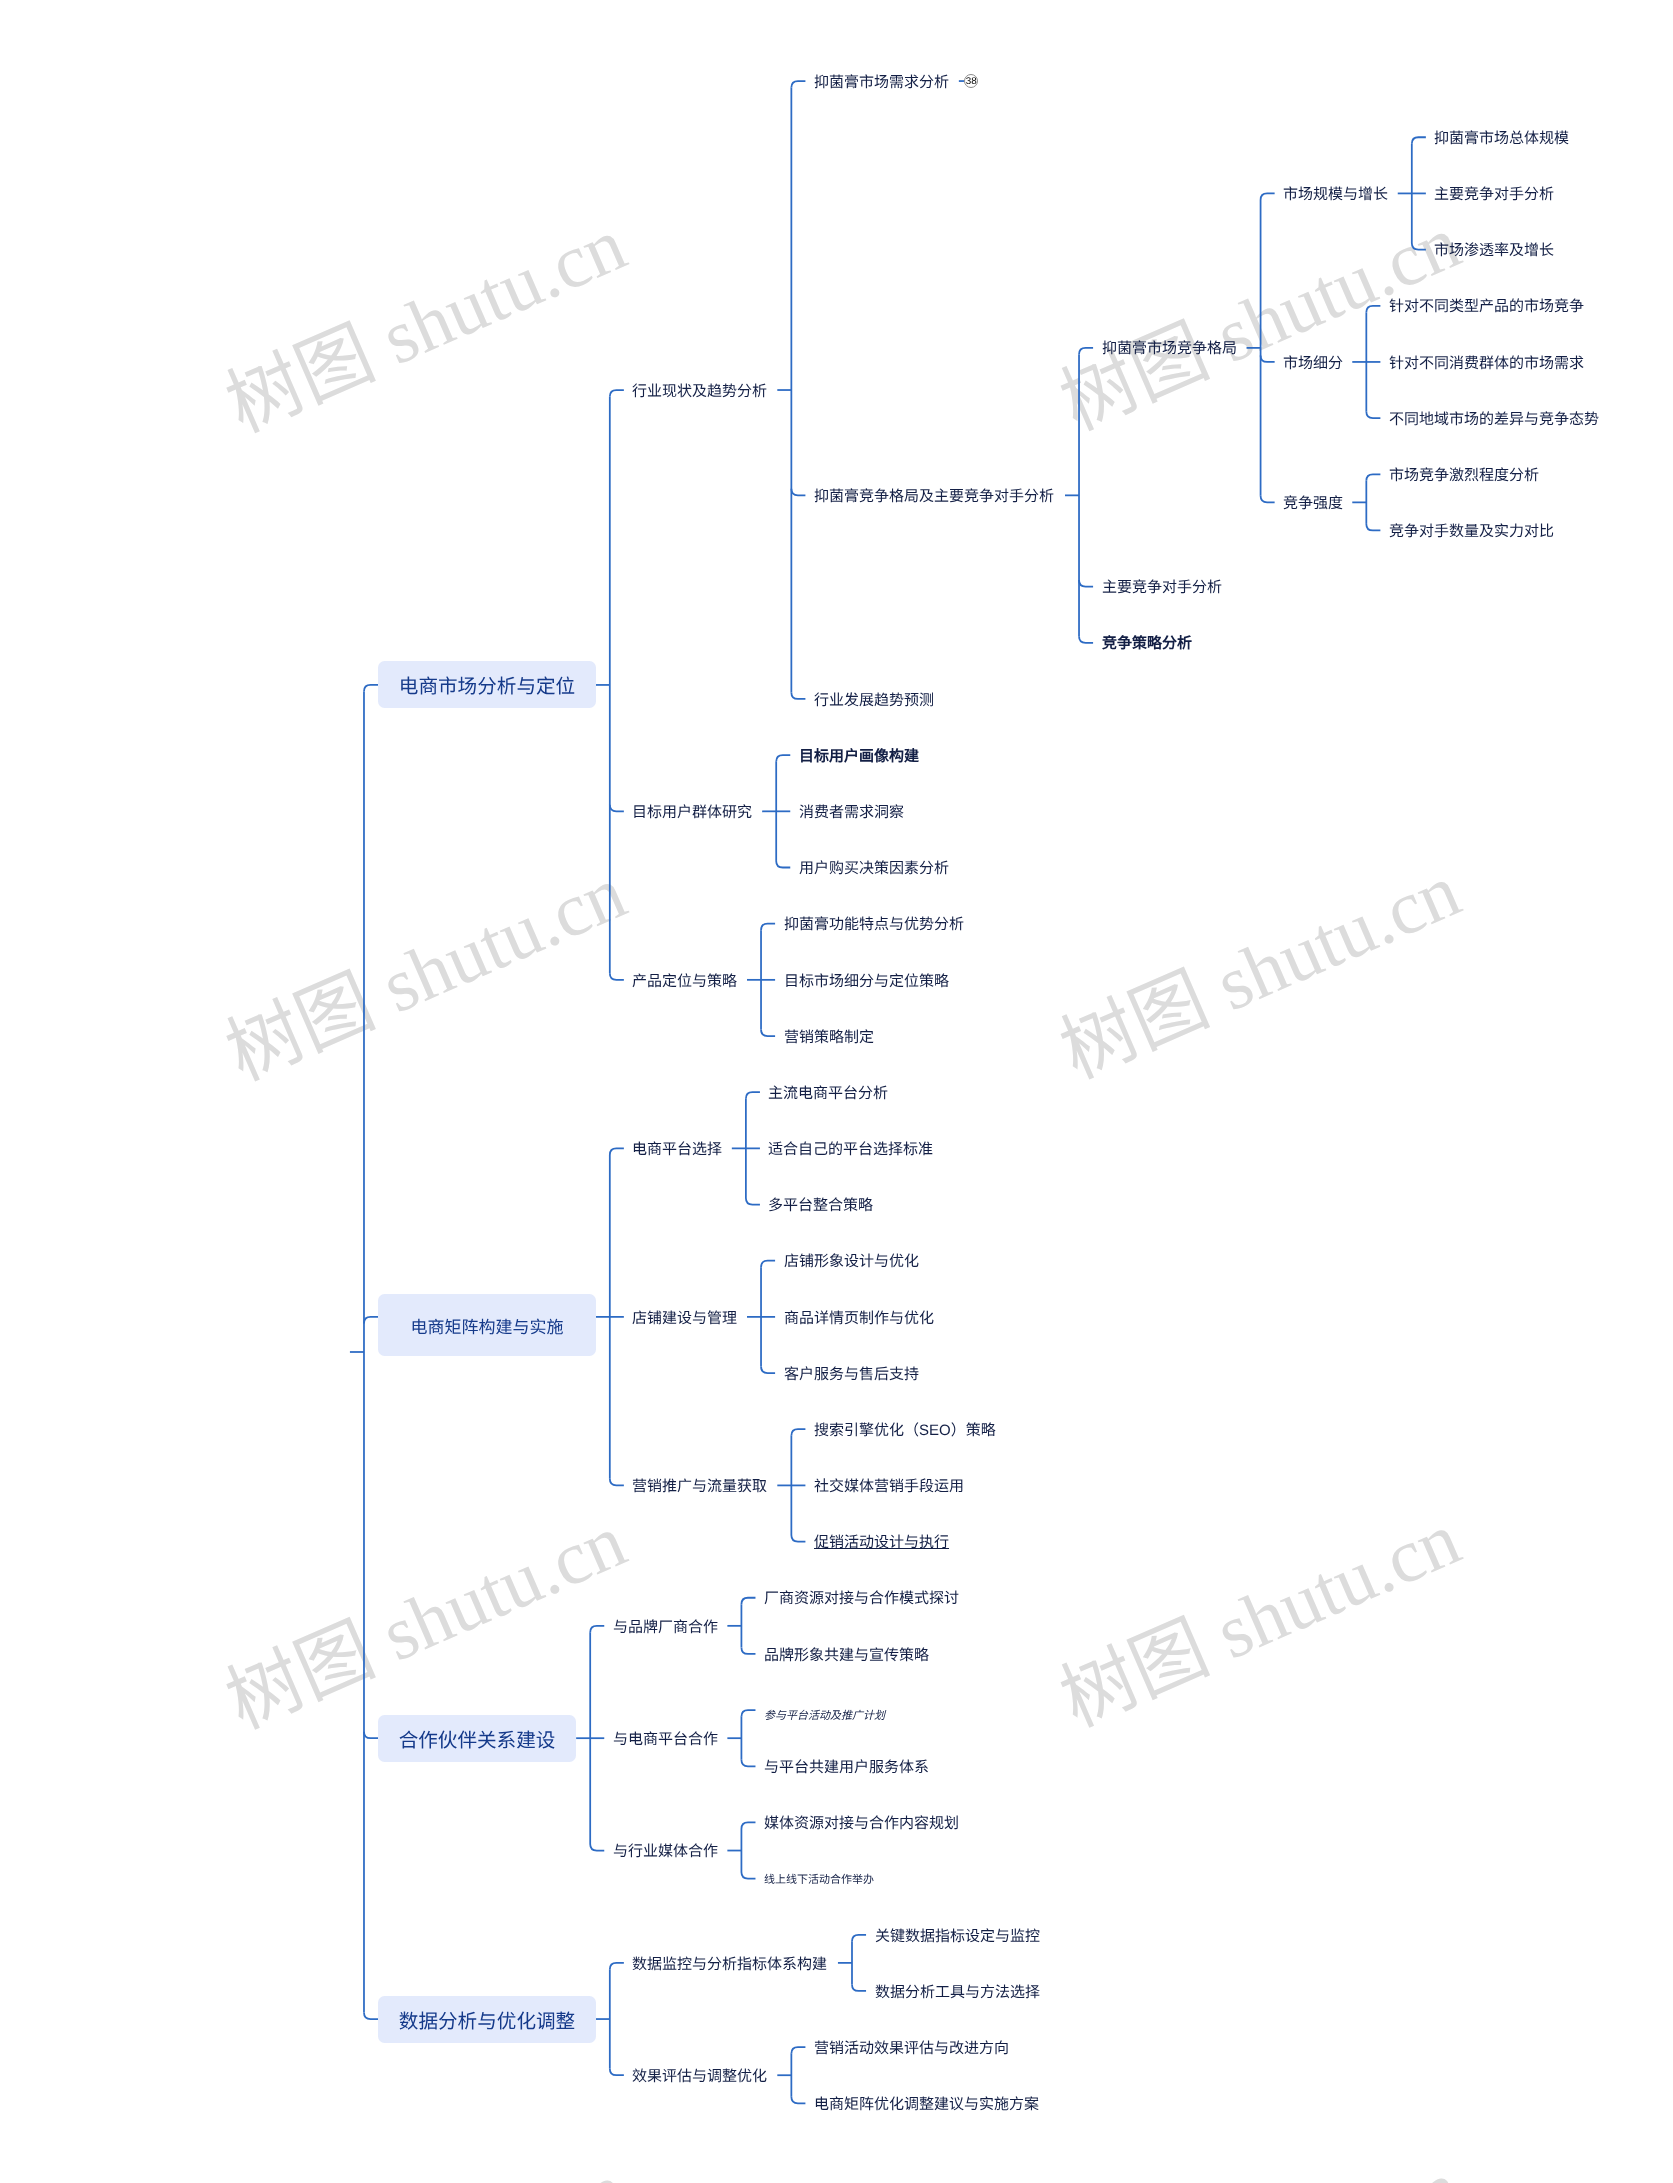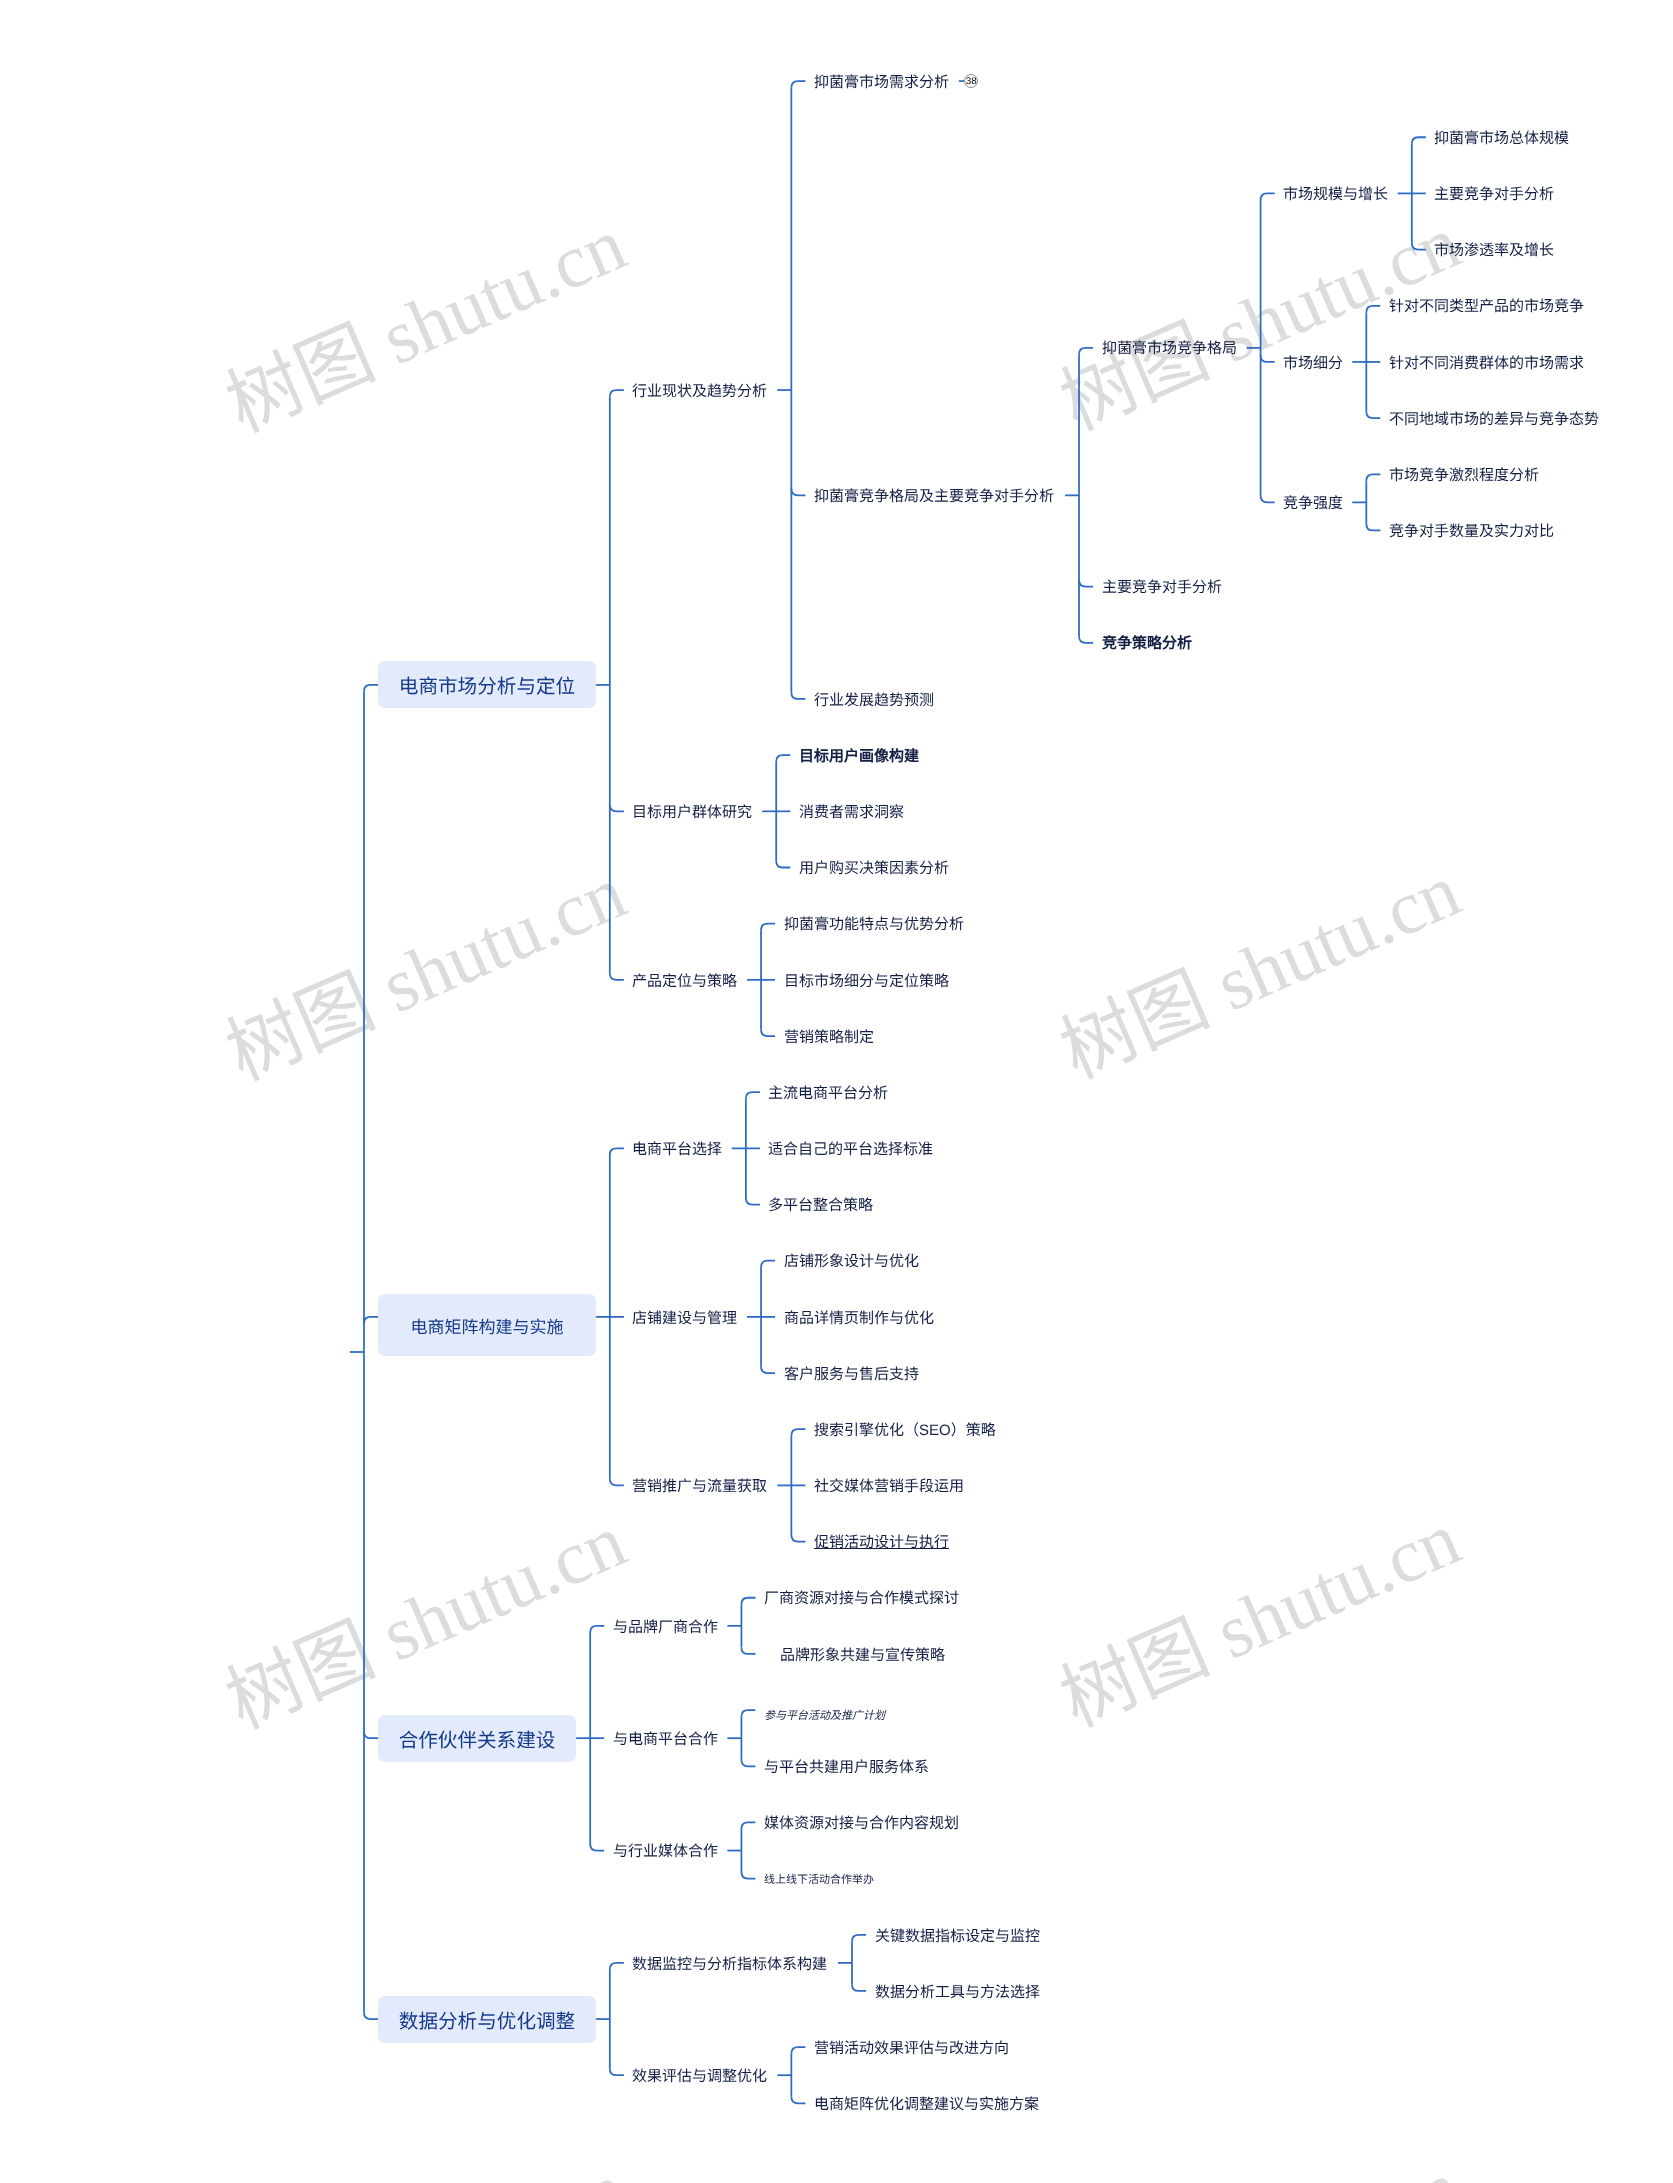--- a/index.html
+++ b/index.html
@@ -183,21 +183,21 @@
       <div class="node n-txt" style="left: 784px; top: 1250px; width: 136px; height: 21px; font-size: 15px;">店铺形象设计与优化</div>
       <div class="node n-txt" style="left: 784px; top: 1307px; width: 152px; height: 21px; font-size: 15px;">商品详情页制作与优化</div>
       <div class="node n-txt" style="left: 784px; top: 1363px; width: 136px; height: 21px; font-size: 15px;">客户服务与售后支持</div>
       <div class="node n-txt" style="left: 632px; top: 1475px; width: 136px; height: 21px; font-size: 15px;">营销推广与流量获取</div>
       <div class="node n-txt" style="left: 814px; top: 1419px; width: 184px; height: 21px; font-size: 15px;">搜索引擎优化（SEO）策略</div>
       <div class="node n-txt" style="left: 814px; top: 1475px; width: 152px; height: 21px; font-size: 15px;">社交媒体营销手段运用</div>
       <div class="node n-txt" style="left: 814px; top: 1531px; width: 136px; height: 21px; font-size: 15px; text-decoration: underline;">促销活动设计与执行</div>
       <div class="node n-l1" style="left: 378px; top: 1715px; width: 198px; height: 47px; font-size: 19.6px;">合作伙伴关系建设</div>
       <div class="node n-txt" style="left: 613px; top: 1616px; width: 106px; height: 21px; font-size: 15px;">与品牌厂商合作</div>
       <div class="node n-txt" style="left: 764px; top: 1587px; width: 197px; height: 21px; font-size: 15px;">厂商资源对接与合作模式探讨</div>
-      <div class="node n-txt" style="left: 764px; top: 1644px; width: 167px; height: 21px; font-size: 15px; margin-left: 16px;">品牌形象共建与宣传策略</div>
+      <div class="node n-txt" style="left: 764px; top: 1644px; width: 167px; height: 21px; font-size: 15px;">品牌形象共建与宣传策略</div>
       <div class="node n-txt" style="left: 613px; top: 1728px; width: 106px; height: 21px; font-size: 15px;">与电商平台合作</div>
       <div class="node n-txt" style="left: 764px; top: 1704px; width: 167px; height: 21px; font-size: 11px; font-style: italic;">参与平台活动及推广计划</div>
       <div class="node n-txt" style="left: 764px; top: 1756px; width: 167px; height: 21px; font-size: 15px;">与平台共建用户服务体系</div>
       <div class="node n-txt" style="left: 613px; top: 1840px; width: 106px; height: 21px; font-size: 15px;">与行业媒体合作</div>
       <div class="node n-txt" style="left: 764px; top: 1812px; width: 197px; height: 21px; font-size: 15px;">媒体资源对接与合作内容规划</div>
       <div class="node n-txt" style="left: 764px; top: 1868px; width: 152px; height: 21px; font-size: 11px;">线上线下活动合作举办</div>
       <div class="node n-l1" style="left: 378px; top: 1996px; width: 218px; height: 47px; font-size: 19.6px;">数据分析与优化调整</div>
       <div class="node n-txt" style="left: 632px; top: 1953px; width: 197px; height: 21px; font-size: 15px;">数据监控与分析指标体系构建</div>
       <div class="node n-txt" style="left: 875px; top: 1925px; width: 167px; height: 21px; font-size: 15px;">关键数据指标设定与监控</div>
       <div class="node n-txt" style="left: 875px; top: 1981px; width: 167px; height: 21px; font-size: 15px;">数据分析工具与方法选择</div>

